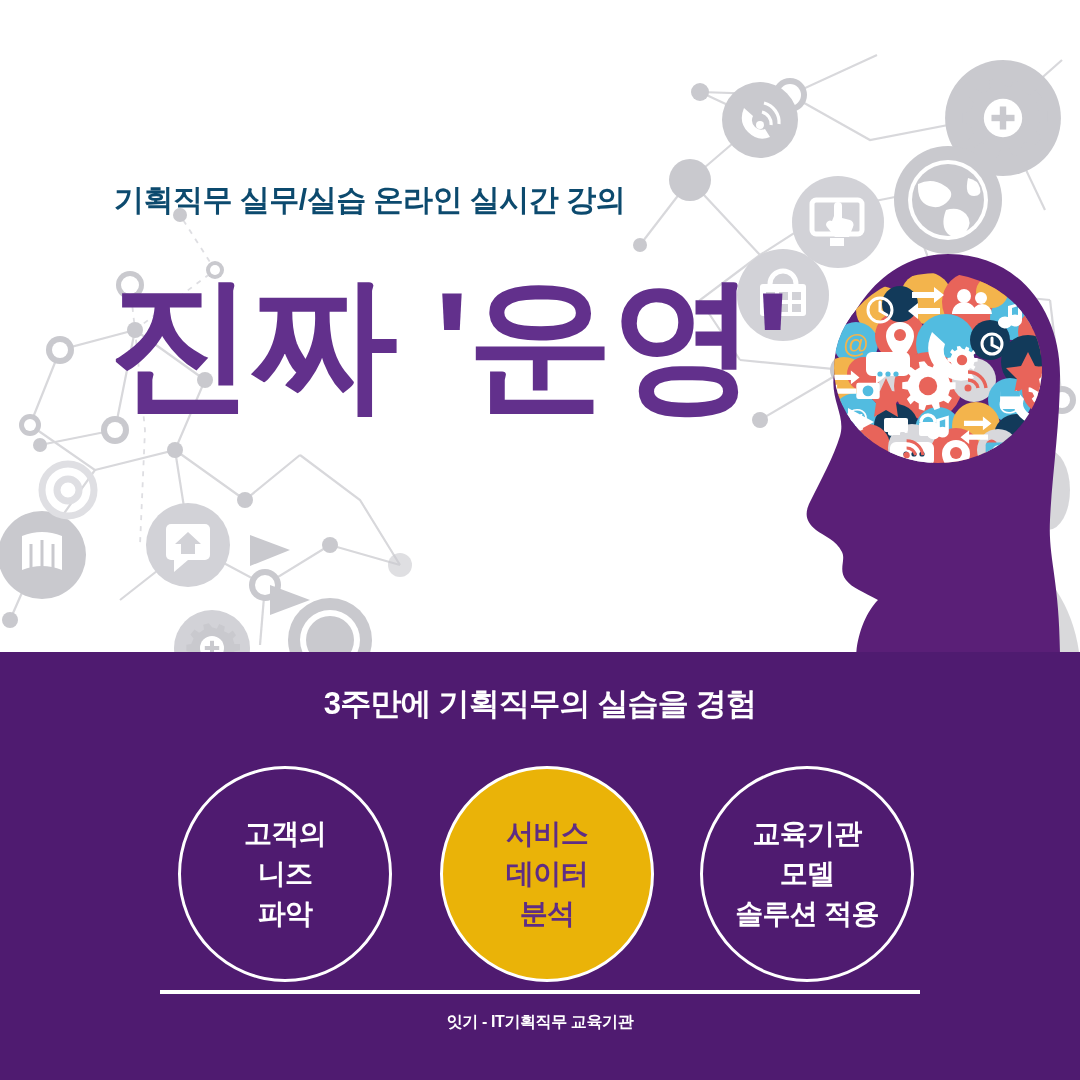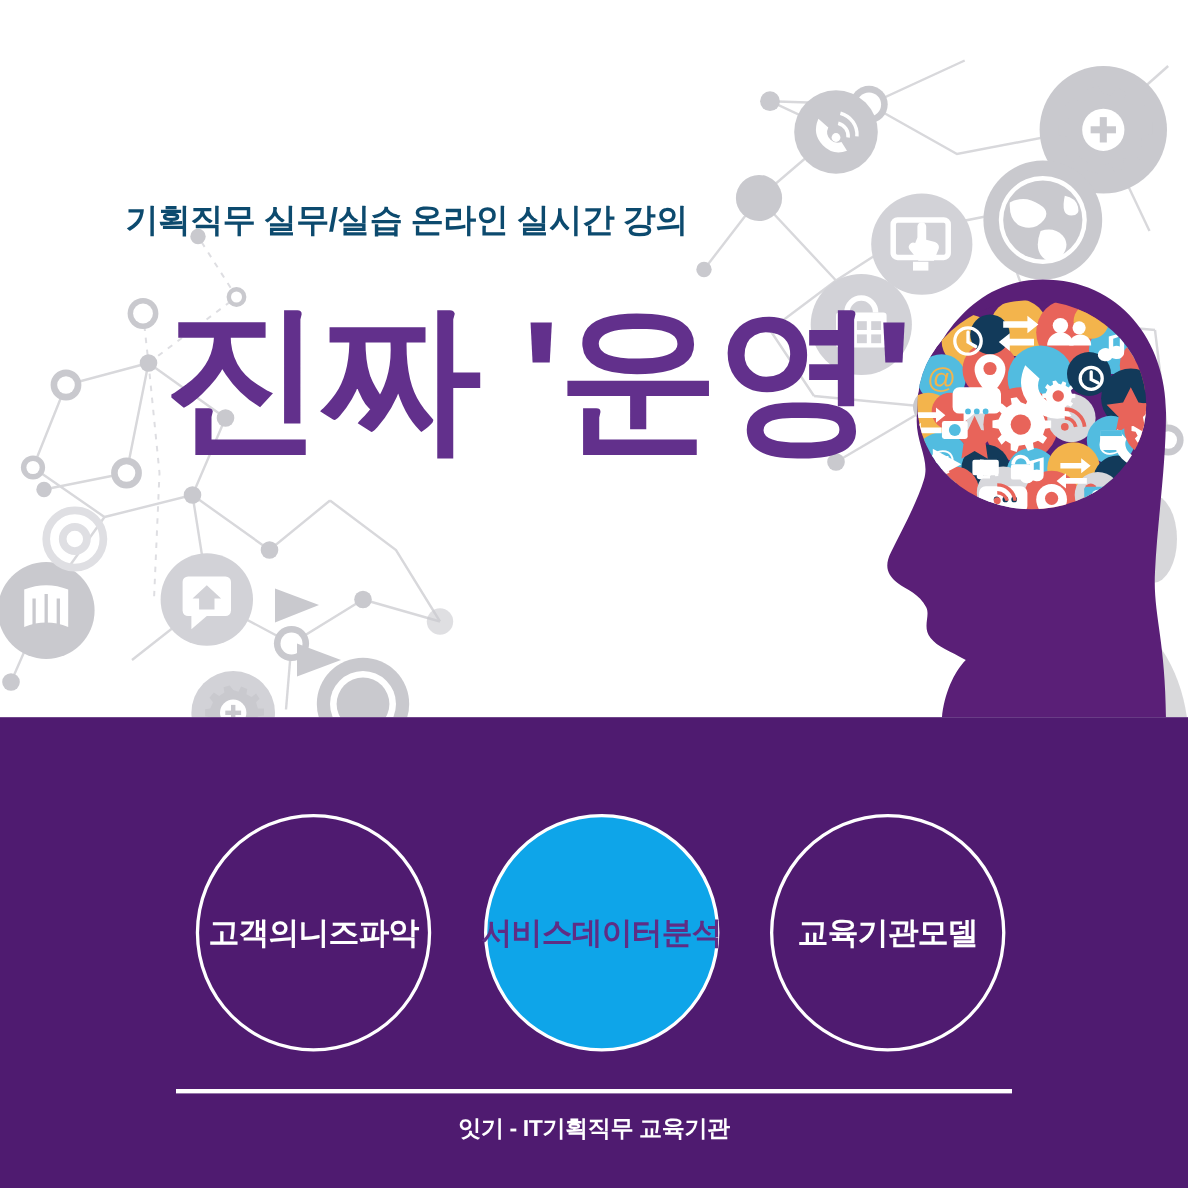--- a/index.html
+++ b/index.html
@@ -14,48 +14,48 @@
   #head-art{position:absolute;left:760px;top:240px;width:330px;height:420px;}
   
   #eyebrow{
     position:absolute;left:114px;top:180px;width:700px;
     font-size:30px;font-weight:bold;letter-spacing:-0.5px;color:#0c4a6e;
     white-space:nowrap;
   }
   #headline{
     position:absolute;left:108px;top:262px;width:760px;
     font-size:146px;font-weight:bold;letter-spacing:-2px;line-height:1.12;
-    color:#62308C;white-space:nowrap;margin-left:40px;
+    color:#62308C;white-space:nowrap;
   }
   #tagline{
     position:absolute;left:114px;top:489px;width:760px;
     font-size:34px;font-weight:bold;letter-spacing:-1.2px;color:#5B2D8E;
     white-space:nowrap;
   }
   
   #band{position:absolute;left:0;top:652px;width:1080px;height:428px;background:#4F1B70;}
   #band-title{
     position:absolute;left:0;top:31px;width:1080px;text-align:center;
     font-size:31px;font-weight:bold;letter-spacing:-0.8px;color:#ffffff;
   }
   .circle{
-    position:absolute;top:88px;width:214px;height:216px;border-radius:50%;
-    display:flex;flex-direction:row;align-items:center;justify-content:center;
+    position:absolute;top:114px;width:214px;height:216px;border-radius:50%;
+    display:flex;flex-direction:column;align-items:center;justify-content:center;
     box-sizing:border-box;text-align:center;
   }
   .circle.outline{border:3px solid #ffffff;background:transparent;color:#ffffff;}
-  .circle.filled{background:#0ea5e9;color:#5F2D85;border:3px solid #ffffff;}
+  .circle.filled{background:#eab308;color:#5F2D85;border:3px solid #ffffff;}
   .circle .ln{font-size:28px;font-weight:bold;line-height:1.42;letter-spacing:-0.7px;white-space:nowrap;}
   #circle-1{left:178px;}
   #circle-2{left:440px;}
   #circle-3{left:700px;}
   #divider{position:absolute;left:160px;top:338px;width:760px;height:4px;background:#ffffff;}
   #footer{
     position:absolute;left:0;top:360px;width:1080px;text-align:center;
-    font-size:21px;font-weight:bold;letter-spacing:-0.4px;color:#ffffff;
+    font-size:16px;font-weight:bold;letter-spacing:-0.4px;color:#ffffff;
   }
 </style>
 </head>
 <body>
 
 <div id="poster">
 
   <div id="top-panel">
 
     <svg id="network-bg" viewBox="0 0 1080 652" xmlns="http://www.w3.org/2000/svg">
@@ -422,35 +422,37 @@
           </g>
         </g>
       </g>
     </svg>
 
     <div id="eyebrow">기획직무 실무/실습 온라인 실시간 강의</div>
     <div id="headline">진짜 '운영'</div>
   </div>
 
   <div id="band">
+    <div id="band-title">3주만에 기획직무의 실습을 경험</div>
 
     <div id="circle-1" class="circle outline">
       <span class="ln">고객의</span>
       <span class="ln">니즈</span>
       <span class="ln">파악</span>
     </div>
 
     <div id="circle-2" class="circle filled">
       <span class="ln">서비스</span>
       <span class="ln">데이터</span>
       <span class="ln">분석</span>
     </div>
 
     <div id="circle-3" class="circle outline">
       <span class="ln">교육기관</span>
       <span class="ln">모델</span>
+      <span class="ln">솔루션 적용</span>
     </div>
 
     <div id="divider"></div>
     <div id="footer">잇기 - IT기획직무 교육기관</div>
   </div>
 
 </div>
 
 </body></html>

